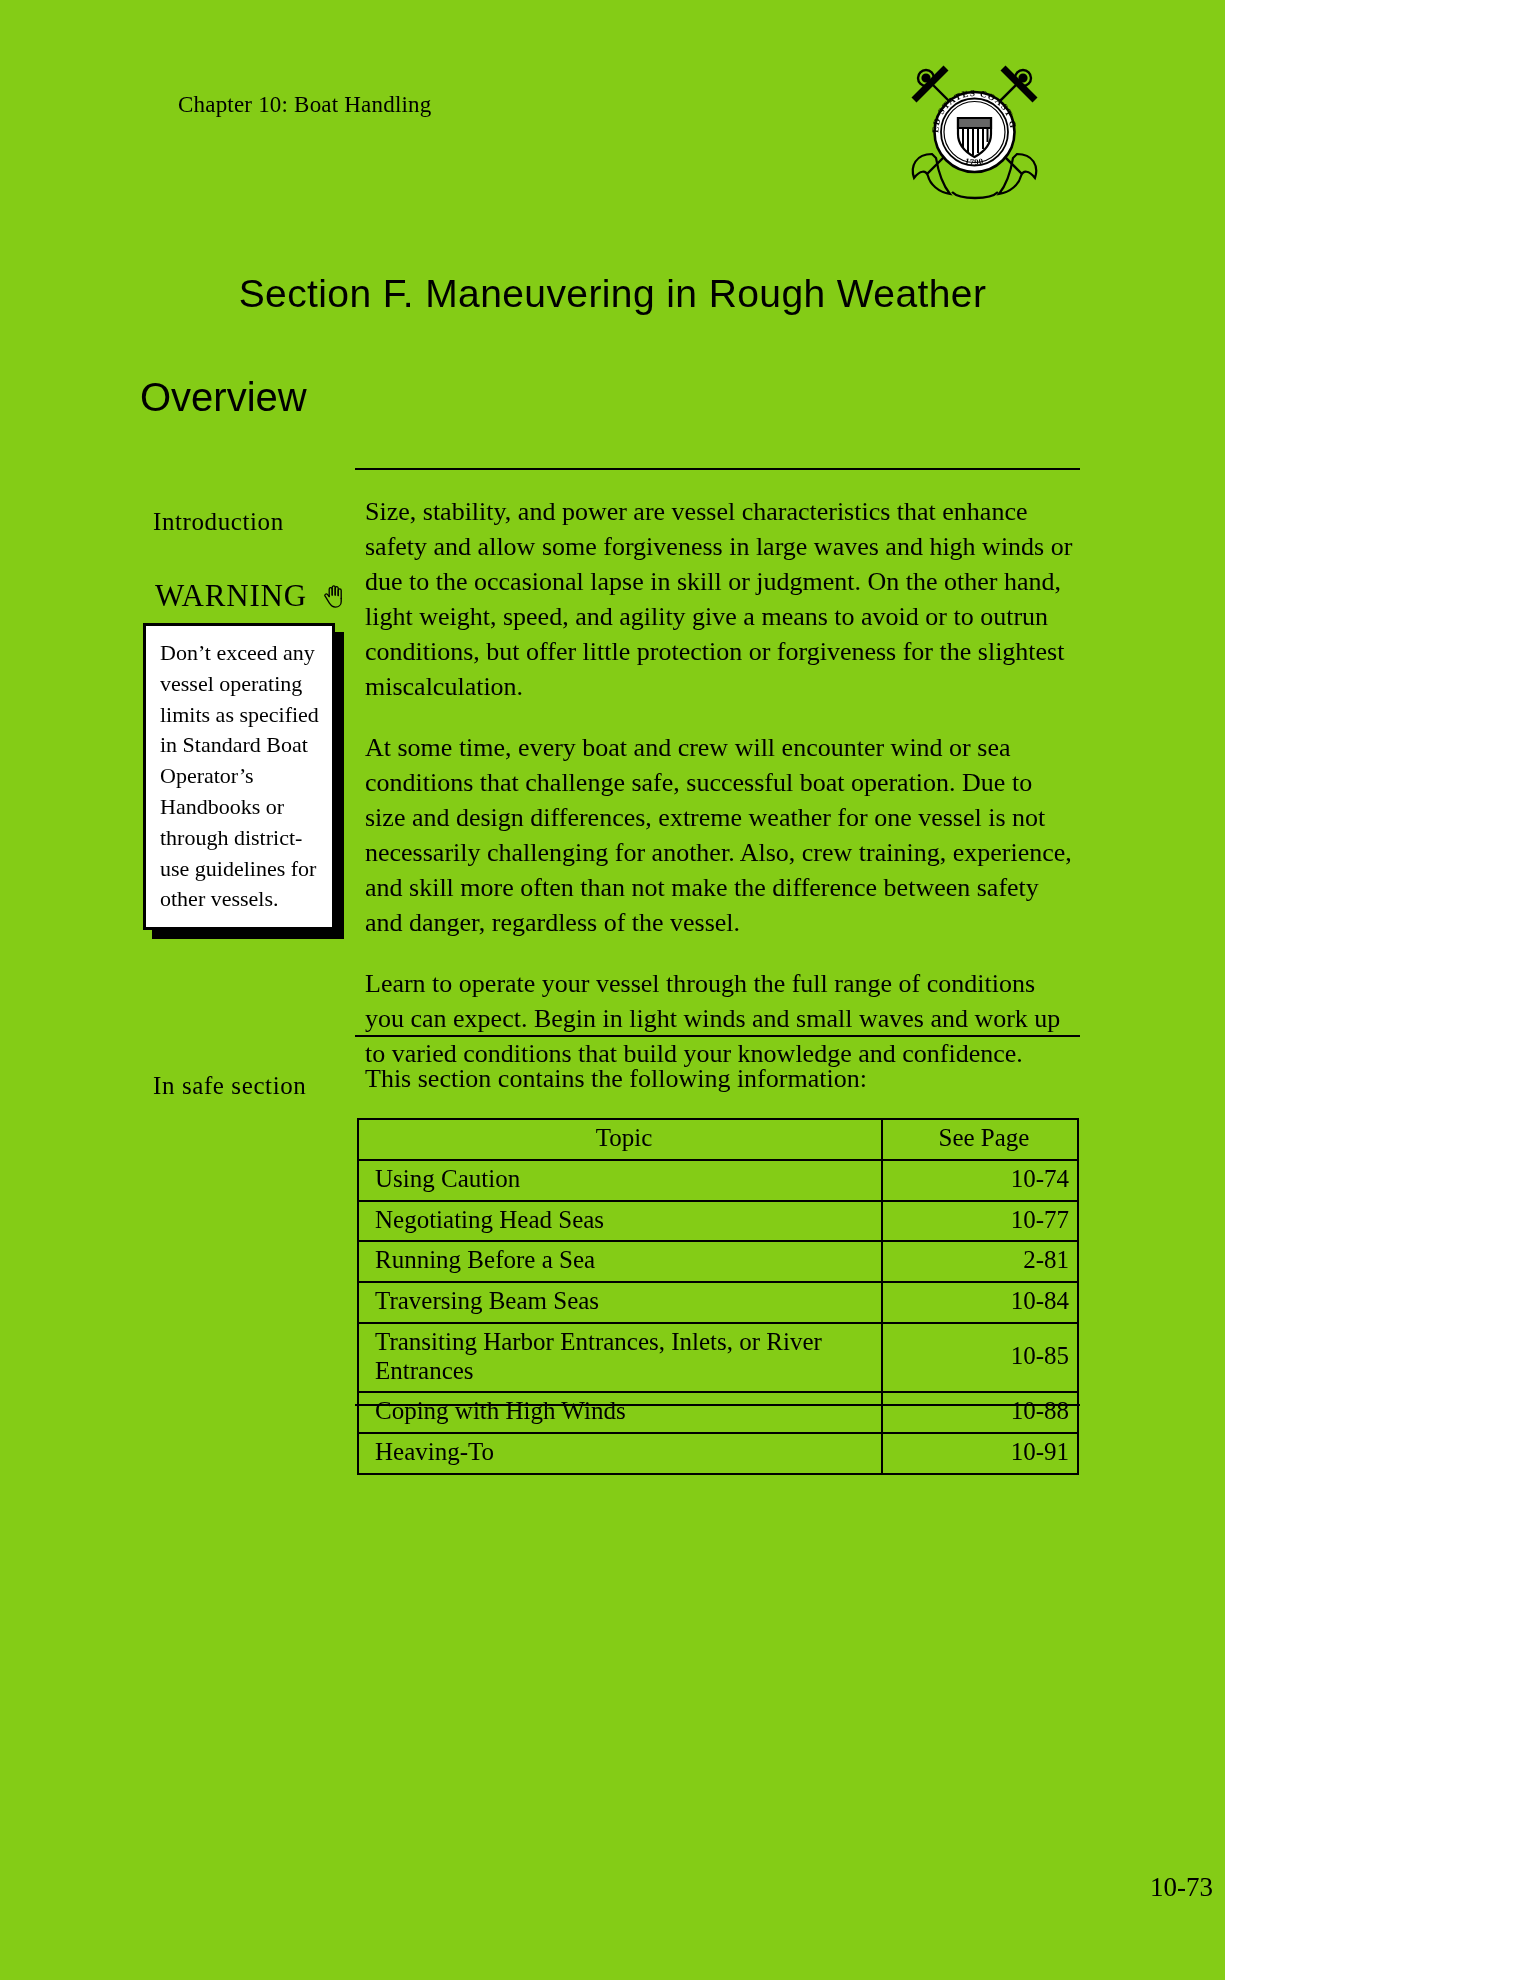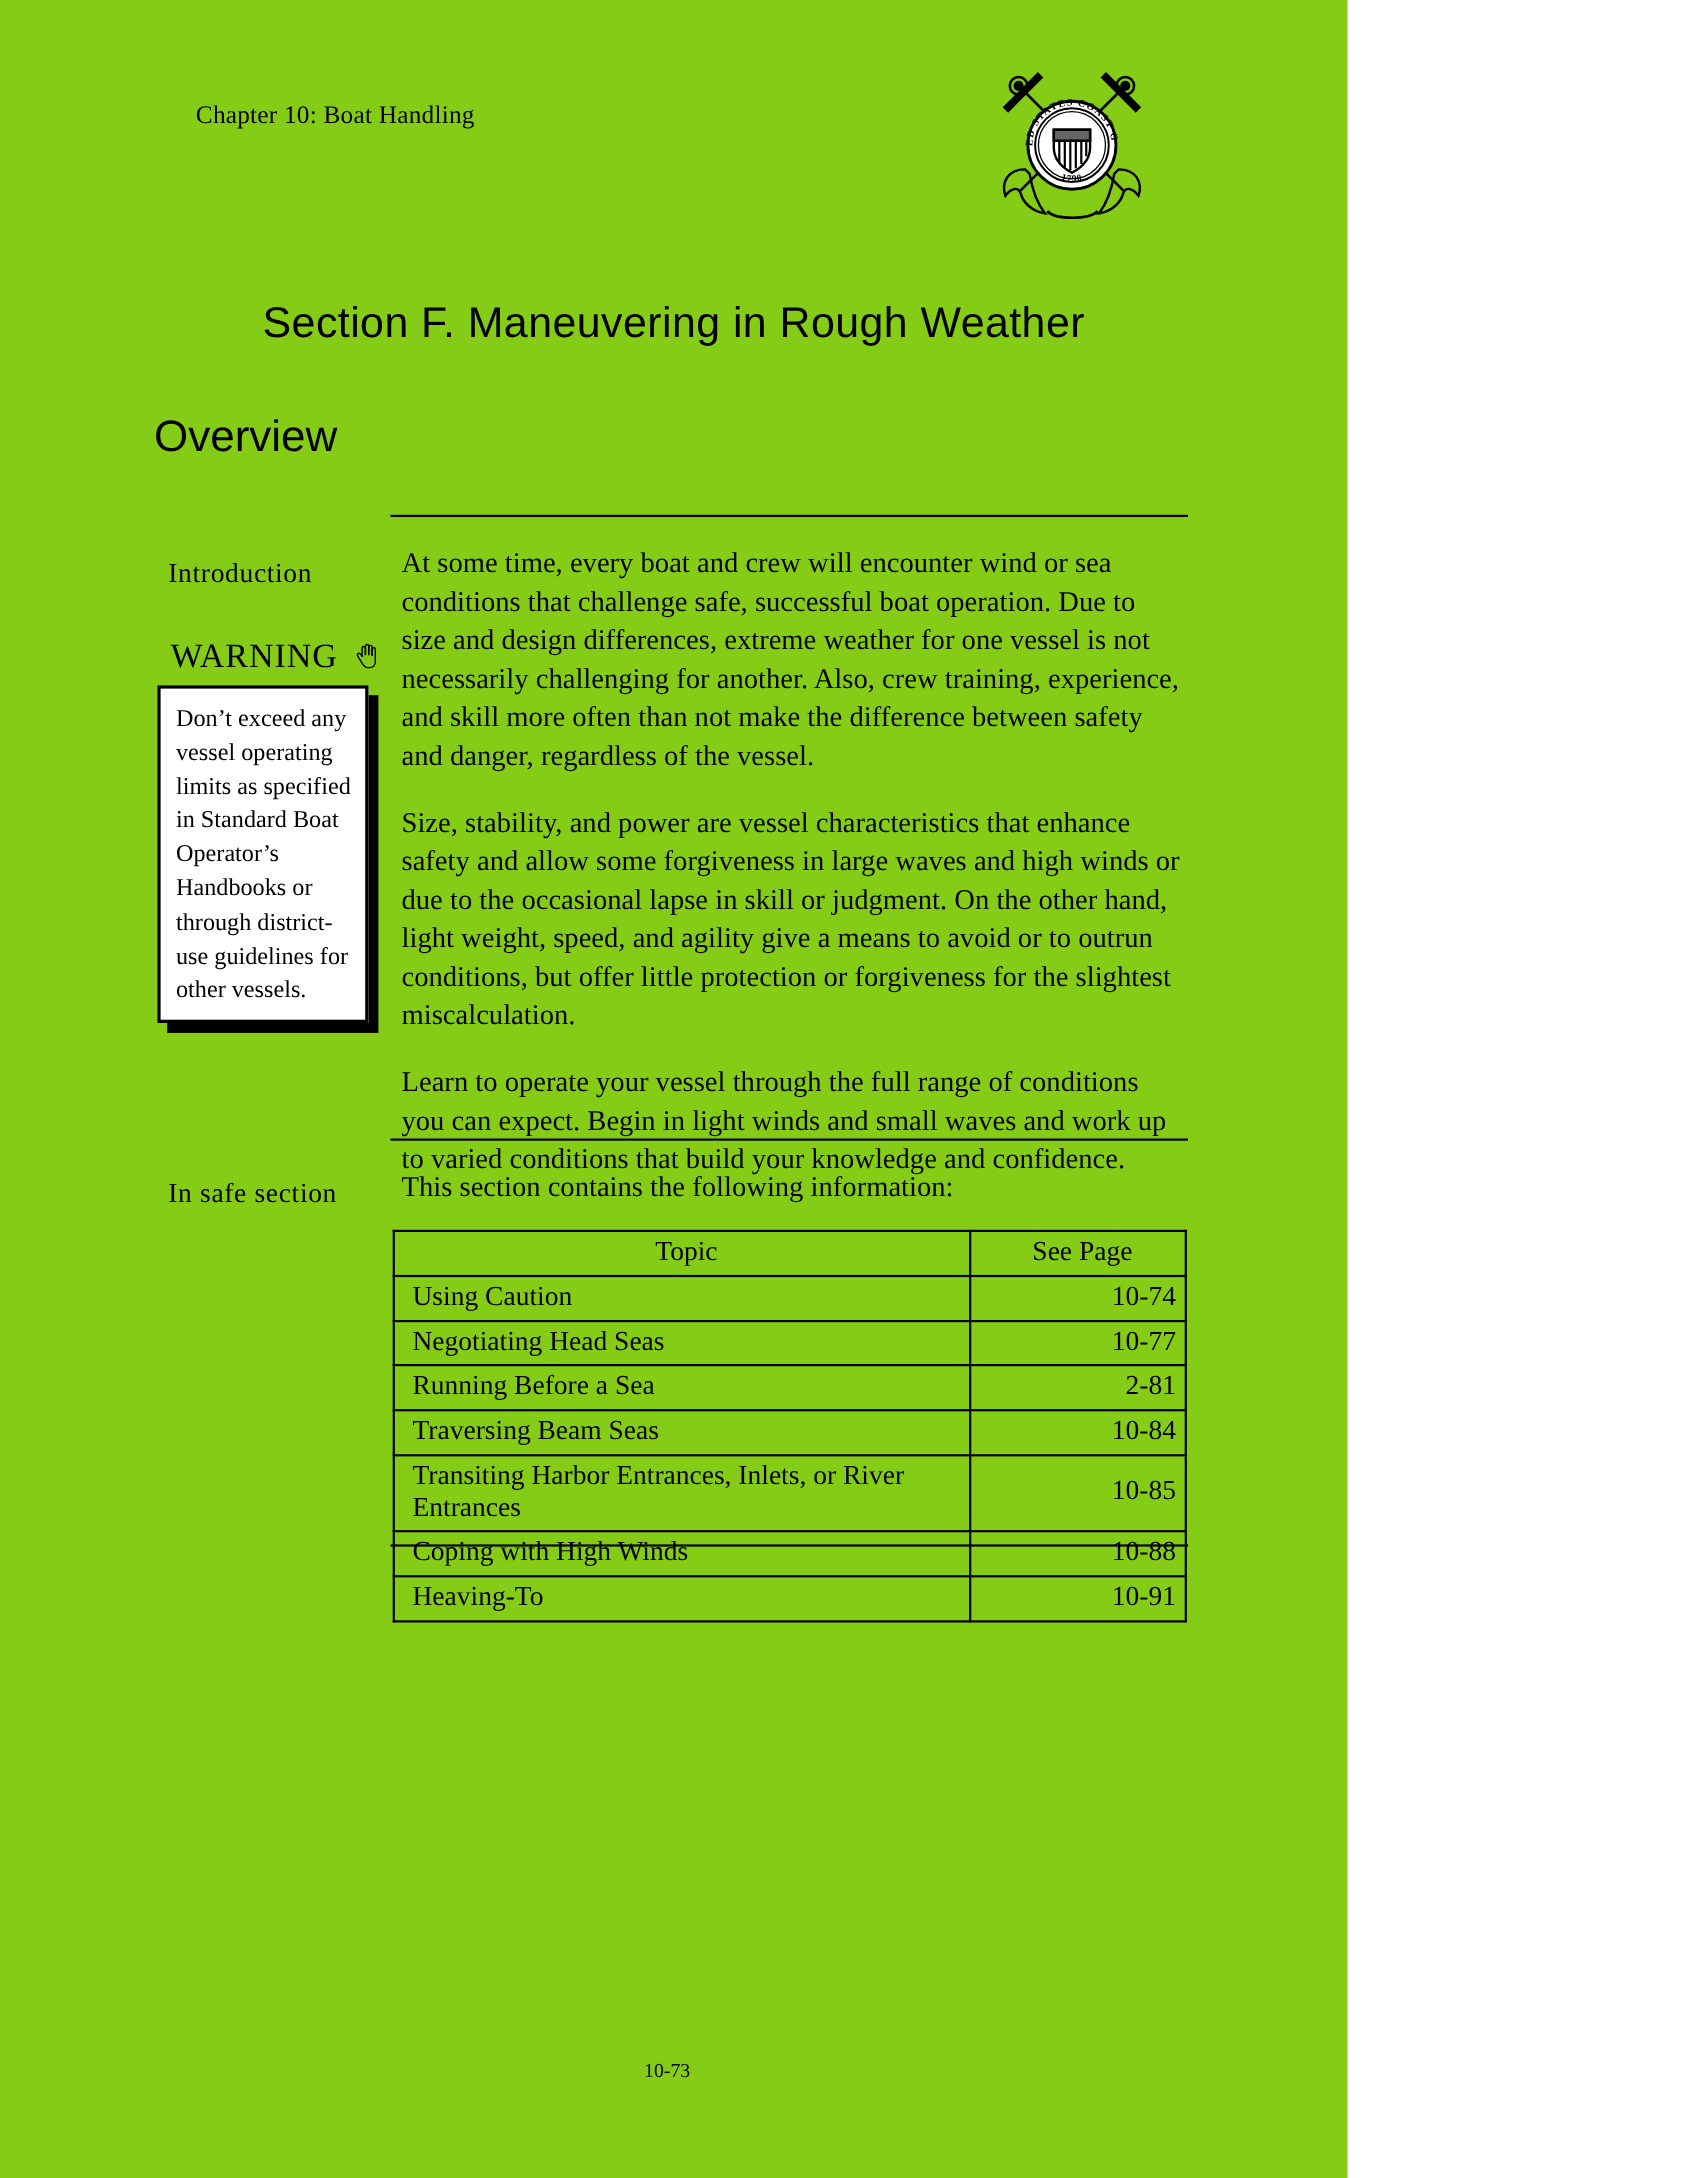--- a/index.html
+++ b/index.html
@@ -147,22 +147,22 @@
   .topic-table th.page-head  { text-align: center; width: 170px; }
   .topic-table td.topic-cell { text-align: left; }
   .topic-table td.page-cell  { text-align: right; }
 
   
   .footer-page {
     position: absolute;
     left: 0;
     right: 12px;
     top: 1872px;
-    text-align: center;
-    font-size: 18px;
+    text-align: right;
+    font-size: 27px;
   }
 </style>
 </head>
 <body>
 
 <div class="page">
 
   <div class="running-head">Chapter 10:  Boat Handling</div>
 
   <div class="seal">
@@ -243,22 +243,22 @@
     </span>
   </div>
 
   <div class="warning-box-wrap">
     <div class="warning-box">Don’t exceed any vessel operating limits as specified in Standard Boat Operator’s Handbooks or through district-use guidelines for other vessels.</div>
   </div>
 
   <div class="side-label label-inthissection">In safe section</div>
 
   <div class="body-col intro-body">
+    <p>Size, stability, and power are vessel characteristics that enhance safety and allow some forgiveness in large waves and high winds or due to the occasional lapse in skill or judgment. On the other hand, light weight, speed, and agility give a means to avoid or to outrun conditions, but offer little protection or forgiveness for the slightest miscalculation.</p>
     <p>At some time, every boat and crew will encounter wind or sea conditions that challenge safe, successful boat operation. Due to size and design differences, extreme weather for one vessel is not necessarily challenging for another. Also, crew training, experience, and skill more often than not make the difference between safety and danger, regardless of the vessel.</p>
-    <p>Size, stability, and power are vessel characteristics that enhance safety and allow some forgiveness in large waves and high winds or due to the occasional lapse in skill or judgment. On the other hand, light weight, speed, and agility give a means to avoid or to outrun conditions, but offer little protection or forgiveness for the slightest miscalculation.</p>
     <p>Learn to operate your vessel through the full range of conditions you can expect. Begin in light winds and small waves and work up to varied conditions that build your knowledge and confidence.</p>
   </div>
 
   <div class="body-col section-lead">
     <p>This section contains the following information:</p>
   </div>
 
   <table class="topic-table">
     <thead>
       <tr>

